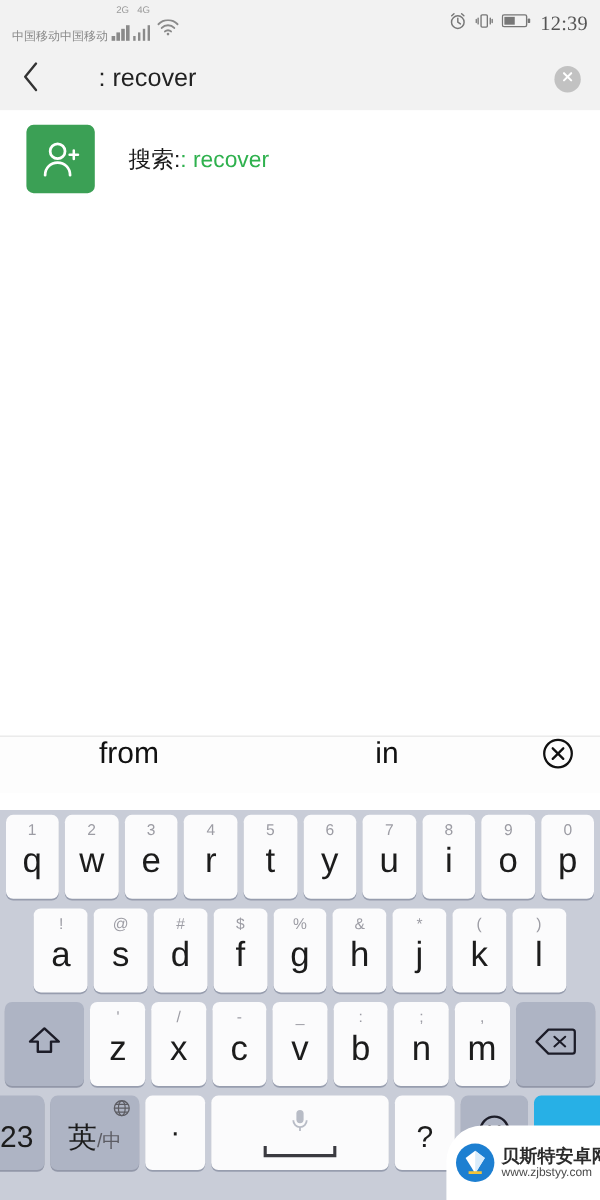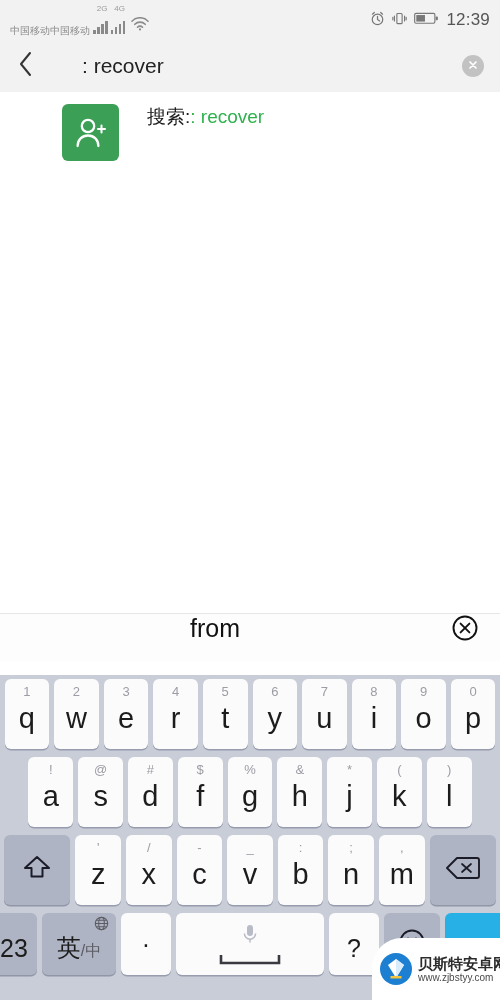--- a/index.html
+++ b/index.html
@@ -23,21 +23,21 @@
   .carriers span { font-size: 10px; color: #8a8a8a; letter-spacing: 0; }
   .sig-group { display: flex; align-items: flex-end; gap: 1px; margin-bottom: 2px; flex-direction: column; }
   .net-label { font-size: 8px; color: #9a9a9a; margin-bottom: 7px; }
   .bars { display: flex; align-items: flex-end; gap: 1.5px; height: 13px; }
   .bars i { display: block; width: 2.5px; background: #8a8a8a; }
   .bars i:nth-child(1) { height: 4px; }
   .bars i:nth-child(2) { height: 7px; }
   .bars i:nth-child(3) { height: 10px; }
   .bars i:nth-child(4) { height: 13px; }
   .wifi { margin-left: 3px; margin-bottom: 1px; }
-  .sb-right { display: flex; align-items: center; gap: 7px; }
+  .sb-right { display: flex; align-items: center; gap: 7px; font-family: Liberation Serif, serif; }
   .clock-time { font-size: 17px; color: #555; letter-spacing: 0.2px; }
 
   
   .searchbar {
     position: absolute; top: 40px; left: 0; width: 500px; height: 52px;
     background: #f2f2f2;
     display: flex; align-items: center;
   }
   .back-btn {
     width: 52px; height: 52px;
@@ -54,24 +54,23 @@
     display: flex; align-items: center; justify-content: center;
     flex: none; cursor: pointer;
   }
 
   
   .content {
     position: absolute; top: 92px; left: 0; width: 500px; height: 521px;
     background: #ffffff;
   }
   .result-row {
-    display: flex; 
+    display: flex; align-items: center;
     padding: 12px 0 12px 22px;
     cursor: pointer;
-    margin-left: 40px;
   }
   .contact-icon {
     width: 57px; height: 57px; border-radius: 6px;
     background: #3ba055;
     display: flex; align-items: center; justify-content: center;
     flex: none;
   }
   .result-label {
     margin-left: 28px; font-size: 19px; color: #1a1a1a;
     white-space: nowrap;
@@ -250,20 +249,21 @@
         </svg>
       </div>
       <div class="result-label">
         <span>搜索:</span><span class="q">: recover</span>
       </div>
     </div>
   </div>
 
   <div class="suggestions">
     <div class="sugg">from</div>
+    <div class="sugg">in</div>
     <div class="sugg-close">
       <span>
         <svg width="28" height="28" viewBox="0 0 28 28">
           <circle cx="14" cy="14" r="11.5" fill="none" stroke="#111" stroke-width="1.9"></circle>
           <path d="M9.6 9.6l8.8 8.8M18.4 9.6l-8.8 8.8" stroke="#111" stroke-width="1.9" stroke-linecap="round"></path>
         </svg>
       </span>
     </div>
   </div>
 

